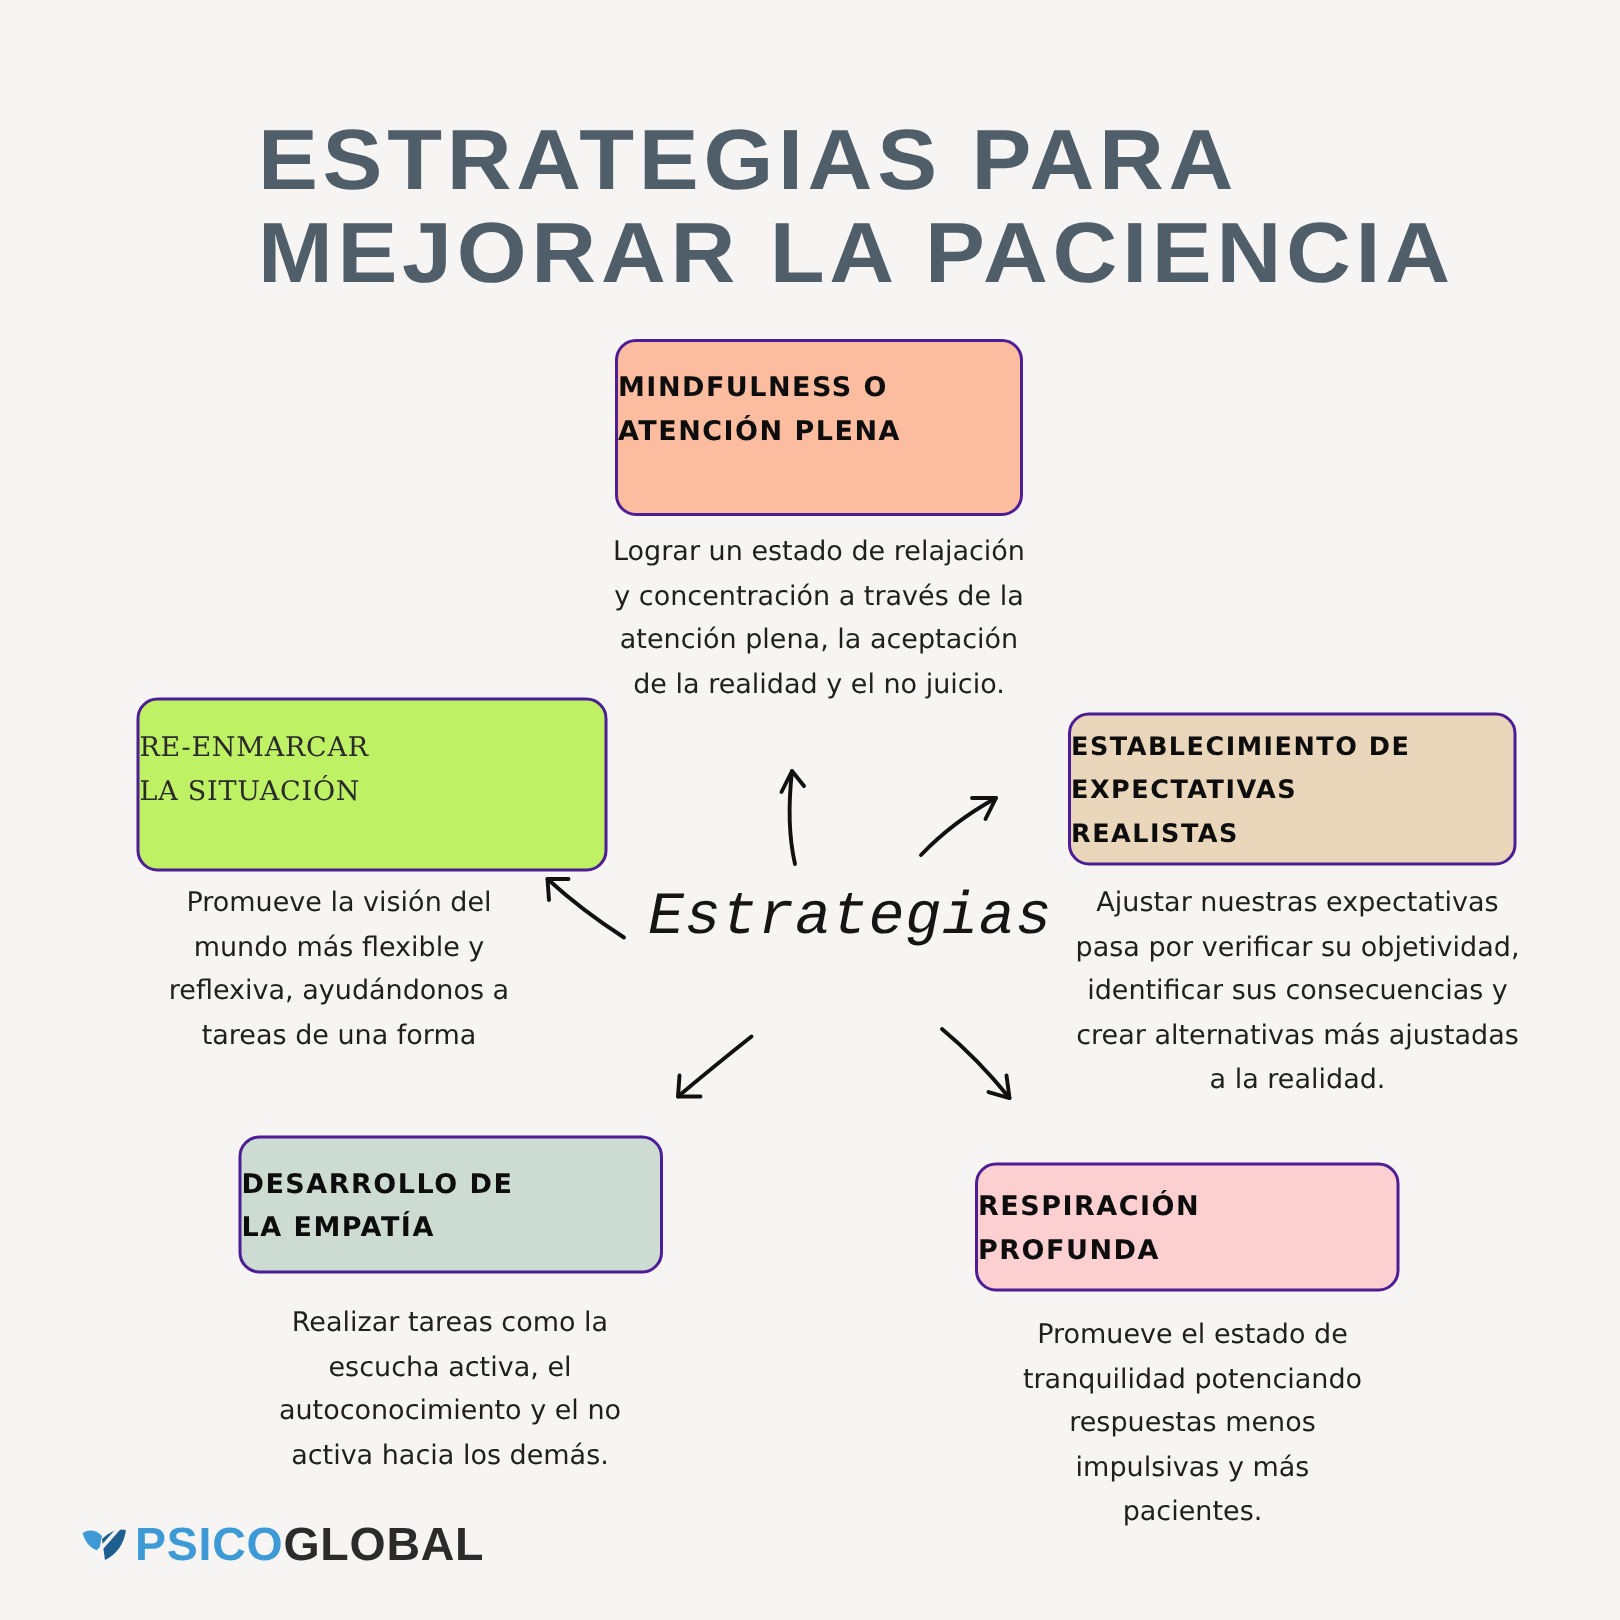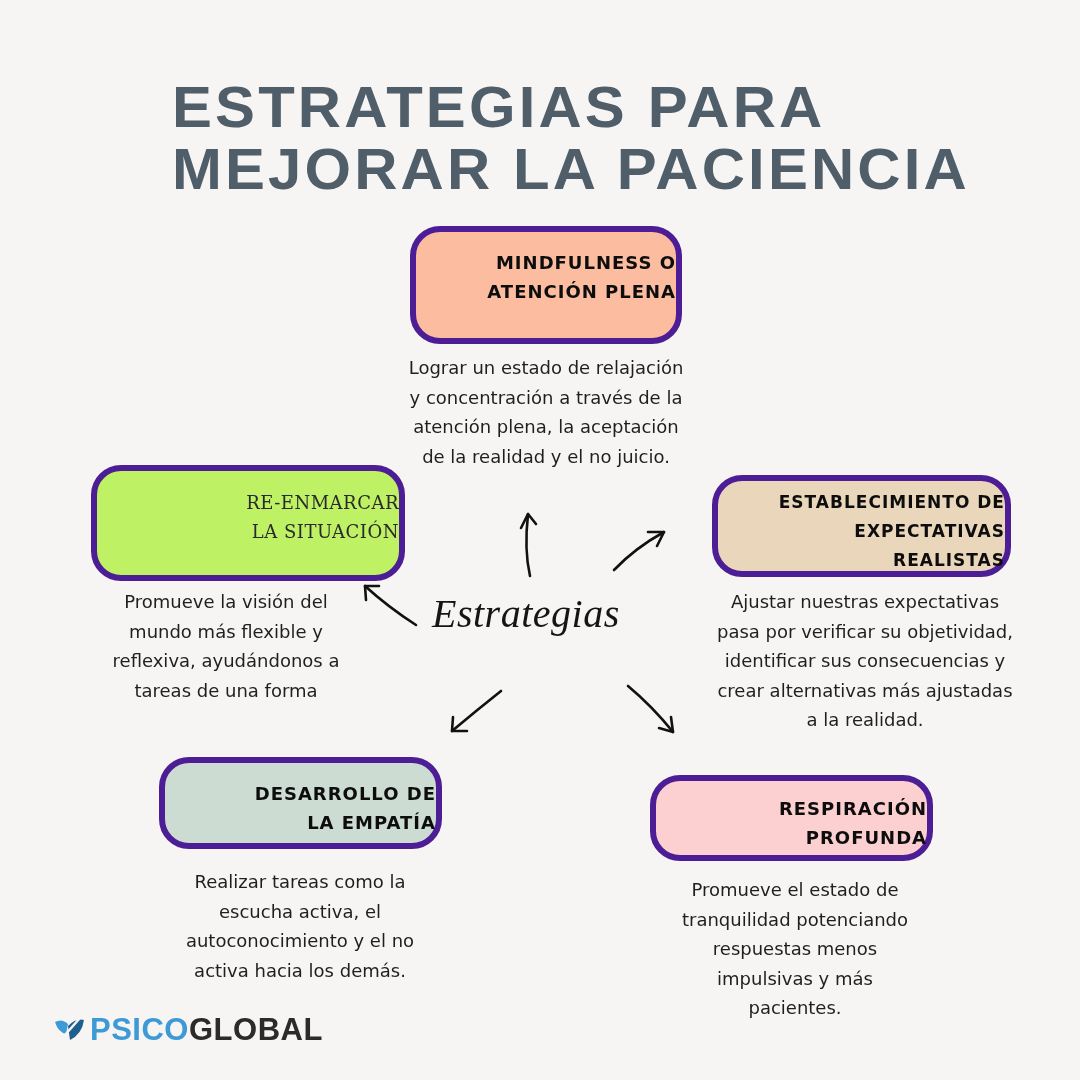--- a/index.html
+++ b/index.html
@@ -20,26 +20,26 @@
     line-height: 62px;
     letter-spacing: 3px;
     color: #4f5e69;
     margin: 0;
     transform: scaleX(1.05);
     transform-origin: left top;
   }
   .title span { display: block; }
   .box {
     position: absolute;
-    border: 6px solid #4c1d95;
-    border-radius: 30px;
+    border: 2px solid #4c1d95;
+    border-radius: 14px;
     box-sizing: border-box;
     display: flex;
     flex-direction: column;
-    align-items: flex-end;
+    align-items: flex-start;
     text-align: center;
     font-family: "DejaVu Sans", sans-serif;
     font-weight: 700;
     font-size: 18px;
     line-height: 29px;
     letter-spacing: 1px;
     color: #0d0d0d;
   }
   .box span { display: block; }
   .box.serif {
@@ -55,21 +55,21 @@
     text-align: center;
     font-family: "DejaVu Sans", sans-serif;
     font-size: 18px;
     line-height: 29.5px;
     color: #1f1f1f;
   }
   .desc span { display: block; white-space: nowrap; }
   .center-word {
     position: absolute;
     left: 432px; top: 590px;
-    font-family: Liberation Serif, serif;
+    font-family: Liberation Mono, monospace;
     font-style: italic;
     font-size: 40px;
     color: #151515;
     letter-spacing: 0.5px;
   }
   svg.arrows { position: absolute; left: 0; top: 0; }
   .logo {
     position: absolute; left: 52px; top: 1012px;
     display: flex; align-items: center;
     font-family: "Liberation Sans", sans-serif;

